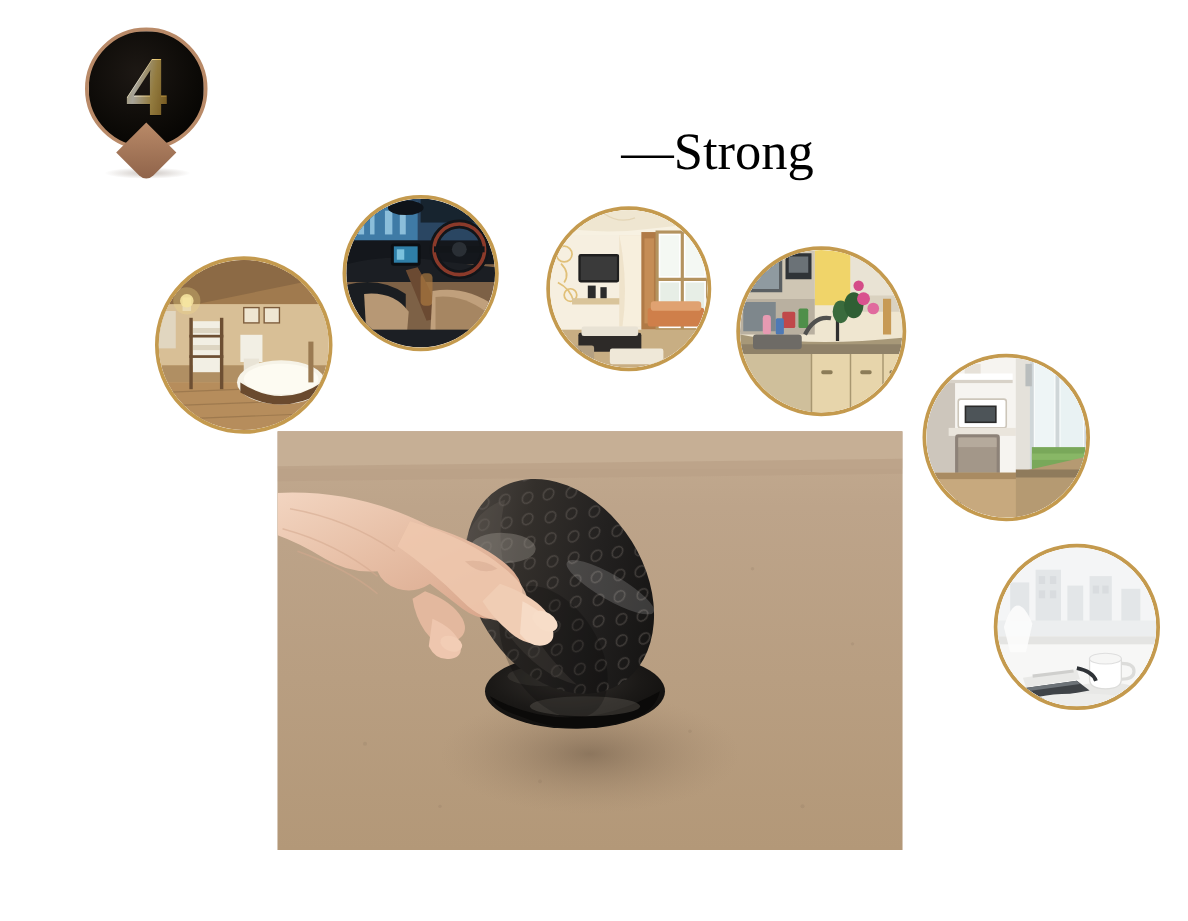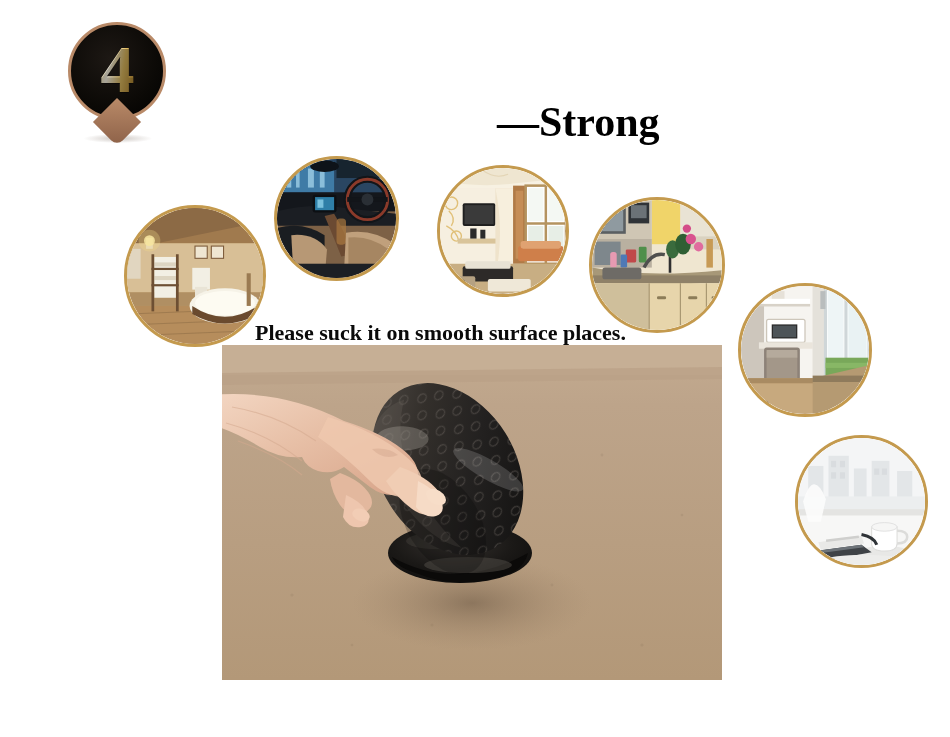--- a/index.html
+++ b/index.html
@@ -107,21 +107,21 @@
     font-size: 47px;
     letter-spacing: 1px;
     color: #000000;
     white-space: nowrap;
   }
   .subtitle {
     position: absolute;
     left: 497px;
     top: 98px;
     font-family: "Liberation Serif", serif;
-    font-weight: bold;
+    font-weight: normal;
     font-size: 42px;
     letter-spacing: 0px;
     color: #000000;
     white-space: nowrap;
   }
   .caption {
     position: absolute;
     left: 255px;
     top: 320px;
     font-family: "Liberation Serif", serif;
@@ -419,21 +419,20 @@
           <path d="M0 18 L44 12 L46 14 L2 20 z" fill="#6d7378"></path>
           <path d="M10 10 L44 5 L46 11 L12 16 z" fill="#e9e9e7"></path>
           <rect x="16" y="8" width="26" height="2" fill="#cfcfcd" transform="rotate(-7 16 8)"></rect>
           <path d="M44 4 q10 2 12 8" stroke="#2f3337" stroke-width="2.4" fill="none"></path>
         </g>
         <ellipse cx="52" cy="96" rx="30" ry="4" fill="#ededeb"></ellipse>
       </svg>
     </div>
   </div>
 
-  <div class="caption">Please suck it on smooth surface places.</div>
 
   <div class="photo">
     <svg viewBox="0 0 500 335" preserveAspectRatio="none">
       <defs>
         <linearGradient id="surfaceGrad" x1="0" y1="0" x2="0" y2="1">
           <stop offset="0%" stop-color="#c3ab90"></stop>
           <stop offset="18%" stop-color="#bda48a"></stop>
           <stop offset="100%" stop-color="#b39878"></stop>
         </linearGradient>
         <linearGradient id="eggGrad" x1="0.18" y1="0.08" x2="0.85" y2="0.95">

